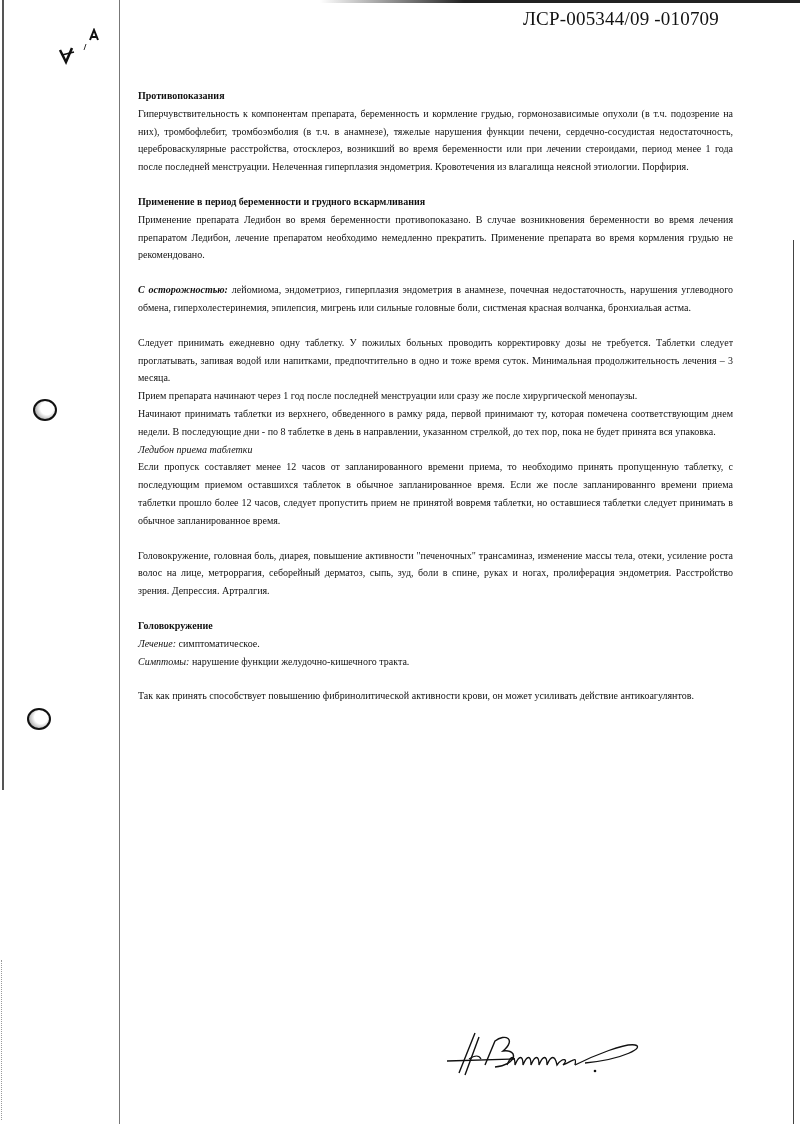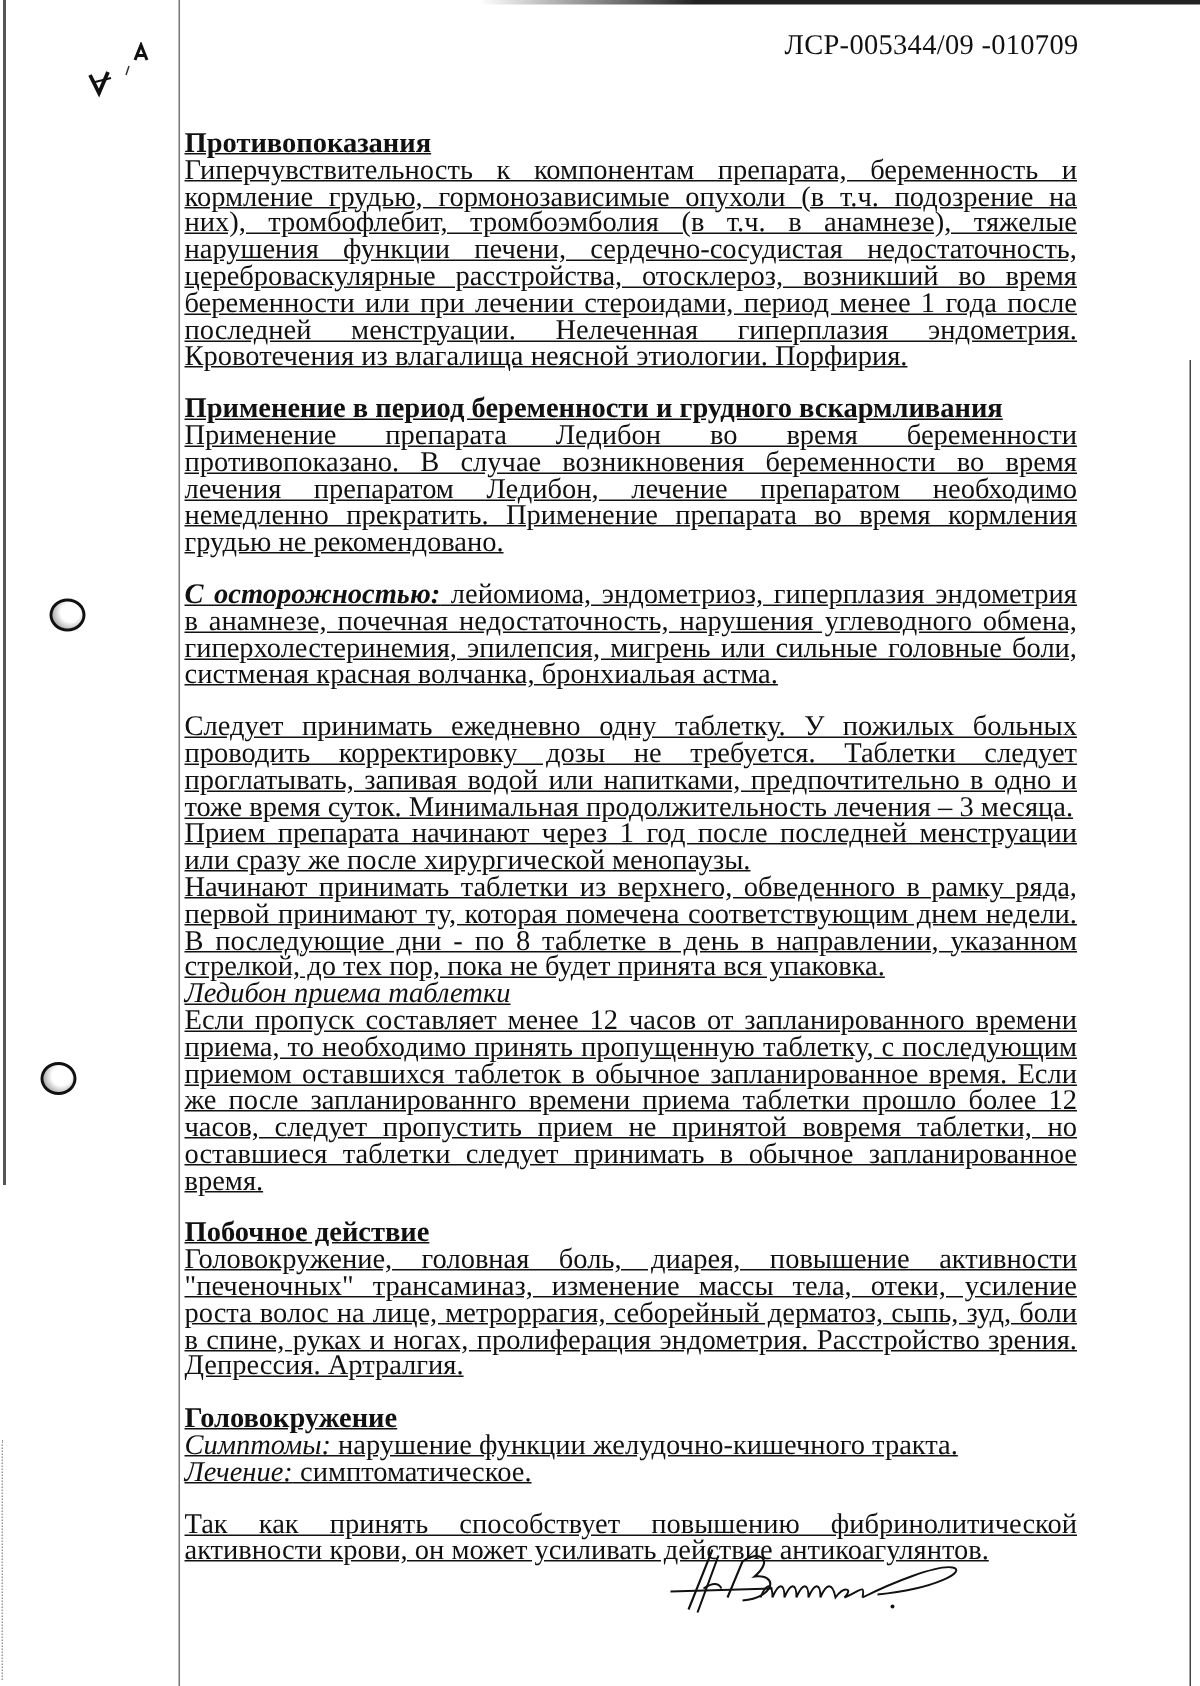--- a/index.html
+++ b/index.html
@@ -4,27 +4,27 @@
 <style>
   html, body { margin: 0; padding: 0; background: #ffffff; }
   body { width: 800px; height: 1124px; position: relative; overflow: hidden;
          font-family: "Liberation Serif", serif; color: #111; }
   .scan-left-edge { position: absolute; left: 2px; top: 0; width: 2px; height: 790px; background: #555; }
   .scan-left-edge2 { position: absolute; left: 1px; top: 960px; width: 1px; height: 160px; border-left: 1px dotted #999; }
   .margin-line { position: absolute; left: 119px; top: 0; width: 1px; height: 1124px; background: #777; }
   .top-edge { position: absolute; left: 320px; top: 0; width: 480px; height: 3px;
               background: linear-gradient(to right, rgba(0,0,0,0) 0%, #222 30%, #222 100%); }
   .right-edge { position: absolute; right: 6px; top: 240px; width: 1px; height: 884px; background: #444; }
-  .reg-number { position: absolute; left: 523px; top: 20px; font-size: 19px; letter-spacing: 0.2px; }
+  .reg-number { position: absolute; left: 523px; top: 8px; font-size: 19px; letter-spacing: 0.2px; }
   .mark { position: absolute; left: 56px; top: 28px; width: 50px; height: 40px; }
   .hole { position: absolute; width: 20px; height: 18px; border-radius: 50%;
           border: 2px solid #111; background: radial-gradient(circle at 60% 40%, #fff 40%, #bbb 70%, #666 100%); }
   .hole1 { left: 33px; top: 399px; }
   .hole2 { left: 27px; top: 708px; }
-  .content { position: absolute; left: 123px; top: 87px; width: 595px; font-size: 19px; line-height: 17.8px; text-decoration: underline; }
+  .content { position: absolute; left: 138px; top: 87px; width: 595px; font-size: 10px; line-height: 17.8px; }
   .content p { margin: 0; text-align: justify; }
   .h { font-weight: bold; margin: 0; }
   .sec { margin-bottom: 17px; }
   .it { font-style: italic; }
   .bi { font-weight: bold; font-style: italic; }
   .signature { position: absolute; left: 445px; top: 1025px; width: 220px; height: 60px; }
 </style>
 </head>
 <body>
 
@@ -64,28 +64,27 @@
 
   <div class="sec">
     <p>Следует принимать ежедневно одну таблетку. У пожилых больных проводить корректировку дозы не требуется. Таблетки следует проглатывать, запивая водой или напитками, предпочтительно в одно и тоже время суток. Минимальная продолжительность лечения – 3 месяца.</p>
     <p>Прием препарата начинают через 1 год после последней менструации или сразу же после хирургической менопаузы.</p>
     <p>Начинают принимать таблетки из верхнего, обведенного в рамку ряда, первой принимают ту, которая помечена соответствующим днем недели. В последующие дни - по 8 таблетке в день в направлении, указанном стрелкой, до тех пор, пока не будет принята вся упаковка.</p>
     <p class="it">Ледибон приема таблетки</p>
     <p>Если пропуск составляет менее 12 часов от запланированного времени приема, то необходимо принять пропущенную таблетку, с последующим приемом оставшихся таблеток в обычное запланированное время. Если  же после запланированнго времени приема таблетки прошло более 12 часов, следует пропустить прием не принятой вовремя таблетки, но оставшиеся таблетки следует принимать в обычное запланированное время.</p>
   </div>
 
   <div class="sec">
-    <p class="h">Побочное действие</p>
     <p>Головокружение, головная боль, диарея, повышение активности "печеночных" трансаминаз, изменение массы тела, отеки, усиление роста волос на лице, метроррагия, себорейный дерматоз, сыпь, зуд, боли в спине, руках и ногах, пролиферация эндометрия. Расстройство зрения. Депрессия. Артралгия.</p>
   </div>
 
   <div class="sec">
     <p class="h">Головокружение</p>
+    <p><span class="it">Лечение:</span><span> симптоматическое.</span></p>
     <p><span class="it">Симптомы:</span><span> нарушение функции желудочно-кишечного тракта.</span></p>
-    <p><span class="it">Лечение:</span><span> симптоматическое.</span></p>
   </div>
 
   <div class="sec">
     <p>Так как принять способствует повышению фибринолитической активности крови, он может усиливать действие антикоагулянтов.</p>
   </div>
 </div>
 
 <svg class="signature" viewBox="0 0 220 60">
   <path d="M2 36 L70 34" stroke="#111" stroke-width="1.3" fill="none"></path>
   <path d="M14 48 L30 8 M20 50 L34 12" stroke="#111" stroke-width="1.4" fill="none"></path>

